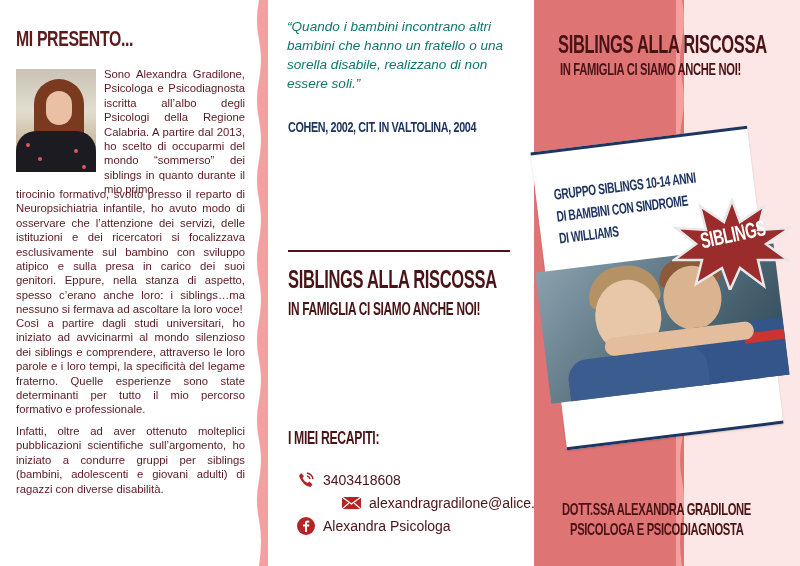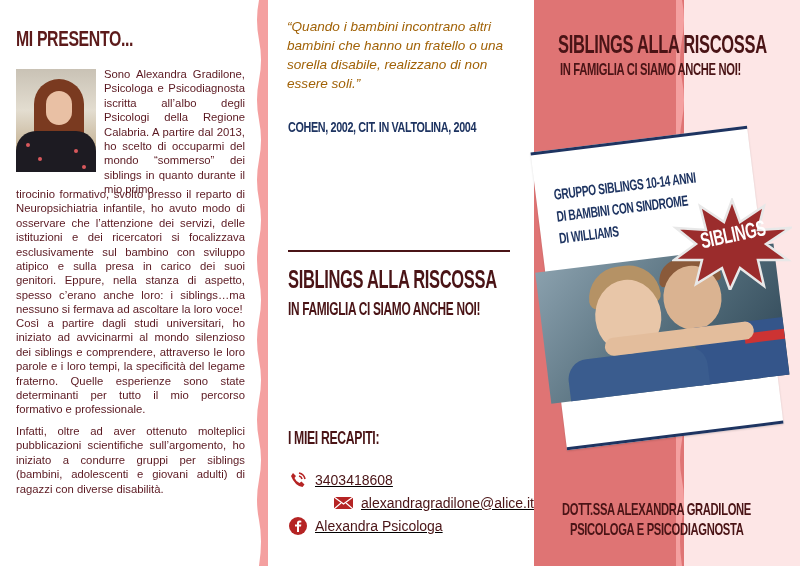--- a/index.html
+++ b/index.html
@@ -26,27 +26,27 @@
   #portrait .shirt { position: absolute; left: 0; top: 62px; width: 80px; height: 45px; border-radius: 20px 20px 0 0; background: #1d1b22; }
   #portrait .dot { position: absolute; width: 4px; height: 4px; border-radius: 2px; background: #d8585c; }
 
   .body-text { position: absolute; color: #5a1820; font-size: 11.3px; line-height: 14.4px; text-align: justify; }
   #intro-side { left: 104px; top: 67px; width: 141px; }
   #intro-rest { left: 16px; top: 187px; width: 229px; }
   #para2 { left: 16px; top: 316px; width: 229px; }
   #para3 { left: 16px; top: 424px; width: 229px; }
 
   
-  #quote { position: absolute; left: 287px; top: 17px; width: 228px; color: #a16207; font-style: italic; font-size: 13.6px; line-height: 19px; }
+  #quote { position: absolute; left: 287px; top: 17px; width: 228px; color: #0f766e; font-style: italic; font-size: 13.6px; line-height: 19px; }
   #citation { position: absolute; left: 288px; top: 118px; color: #1e3461; font-size: 15px; transform: scaleX(0.72); }
   #mid-rule { position: absolute; left: 288px; top: 250px; width: 222px; height: 2px; background: #4a1416; }
   #mid-title { position: absolute; left: 288px; top: 265px; color: #4a1416; font-size: 25px; transform: scaleX(0.66); }
   #mid-subtitle { position: absolute; left: 288px; top: 299px; color: #4a1416; font-size: 18px; transform: scaleX(0.66); }
   #contacts-title { position: absolute; left: 288px; top: 428px; color: #4a1416; font-size: 18px; transform: scaleX(0.68); }
-  .contact-row { position: absolute; left: 288px; display: flex; align-items: center; gap: 8px; text-decoration: underline; }
+  .contact-row { position: absolute; left: 296px; display: flex; align-items: center; gap: 8px; }
   .contact-row .icon { width: 19px; height: 17px; display: flex; align-items: center; justify-content: center; }
   .contact-row .label { color: #4a1416; font-size: 14px; }
   #contact-phone { top: 471px; }
   #contact-email { top: 494px; margin-left: 46px; }
   #contact-fb { top: 517px; }
 
   
   #right-title { position: absolute; left: 558px; top: 30px; color: #4a1416; font-size: 25px; transform: scaleX(0.66); }
   #right-subtitle { position: absolute; left: 560px; top: 60px; color: #4a1416; font-size: 17px; transform: scaleX(0.66); }
   #right-footer-1 { position: absolute; left: 562px; top: 500px; color: #4a1416; font-size: 17px; transform: scaleX(0.66); }

